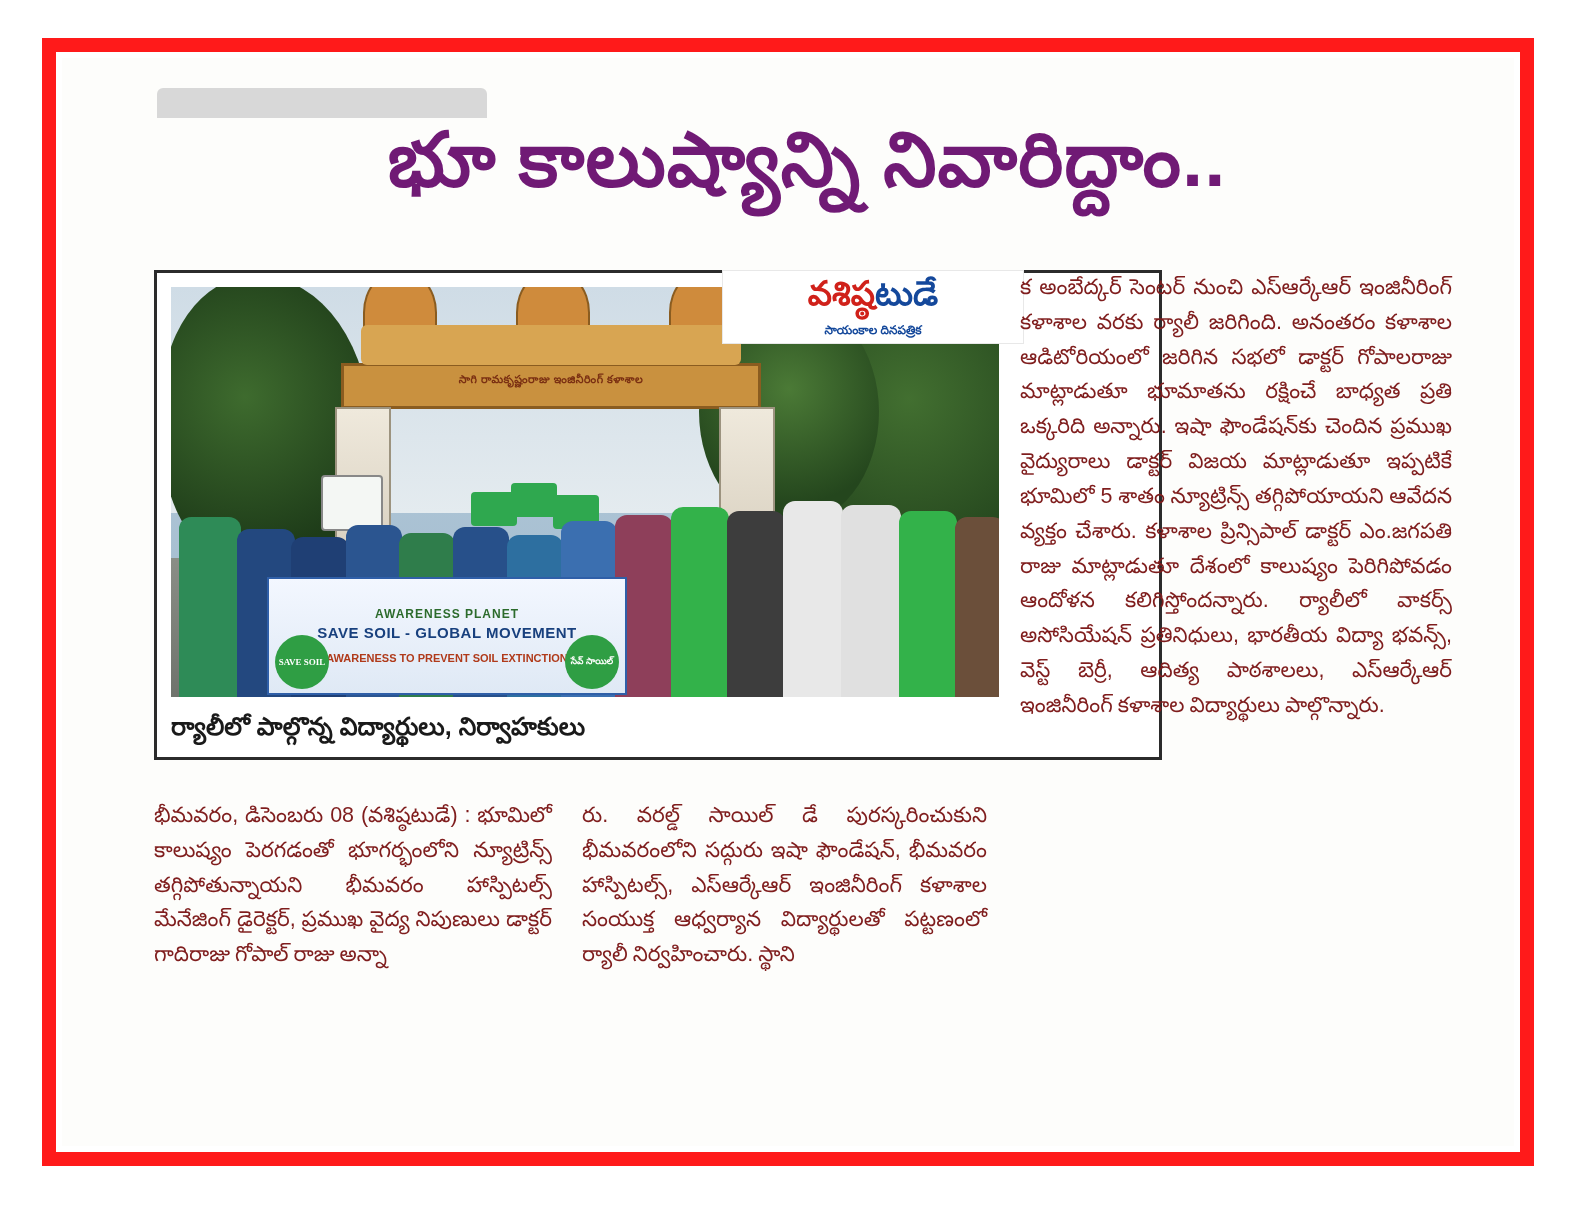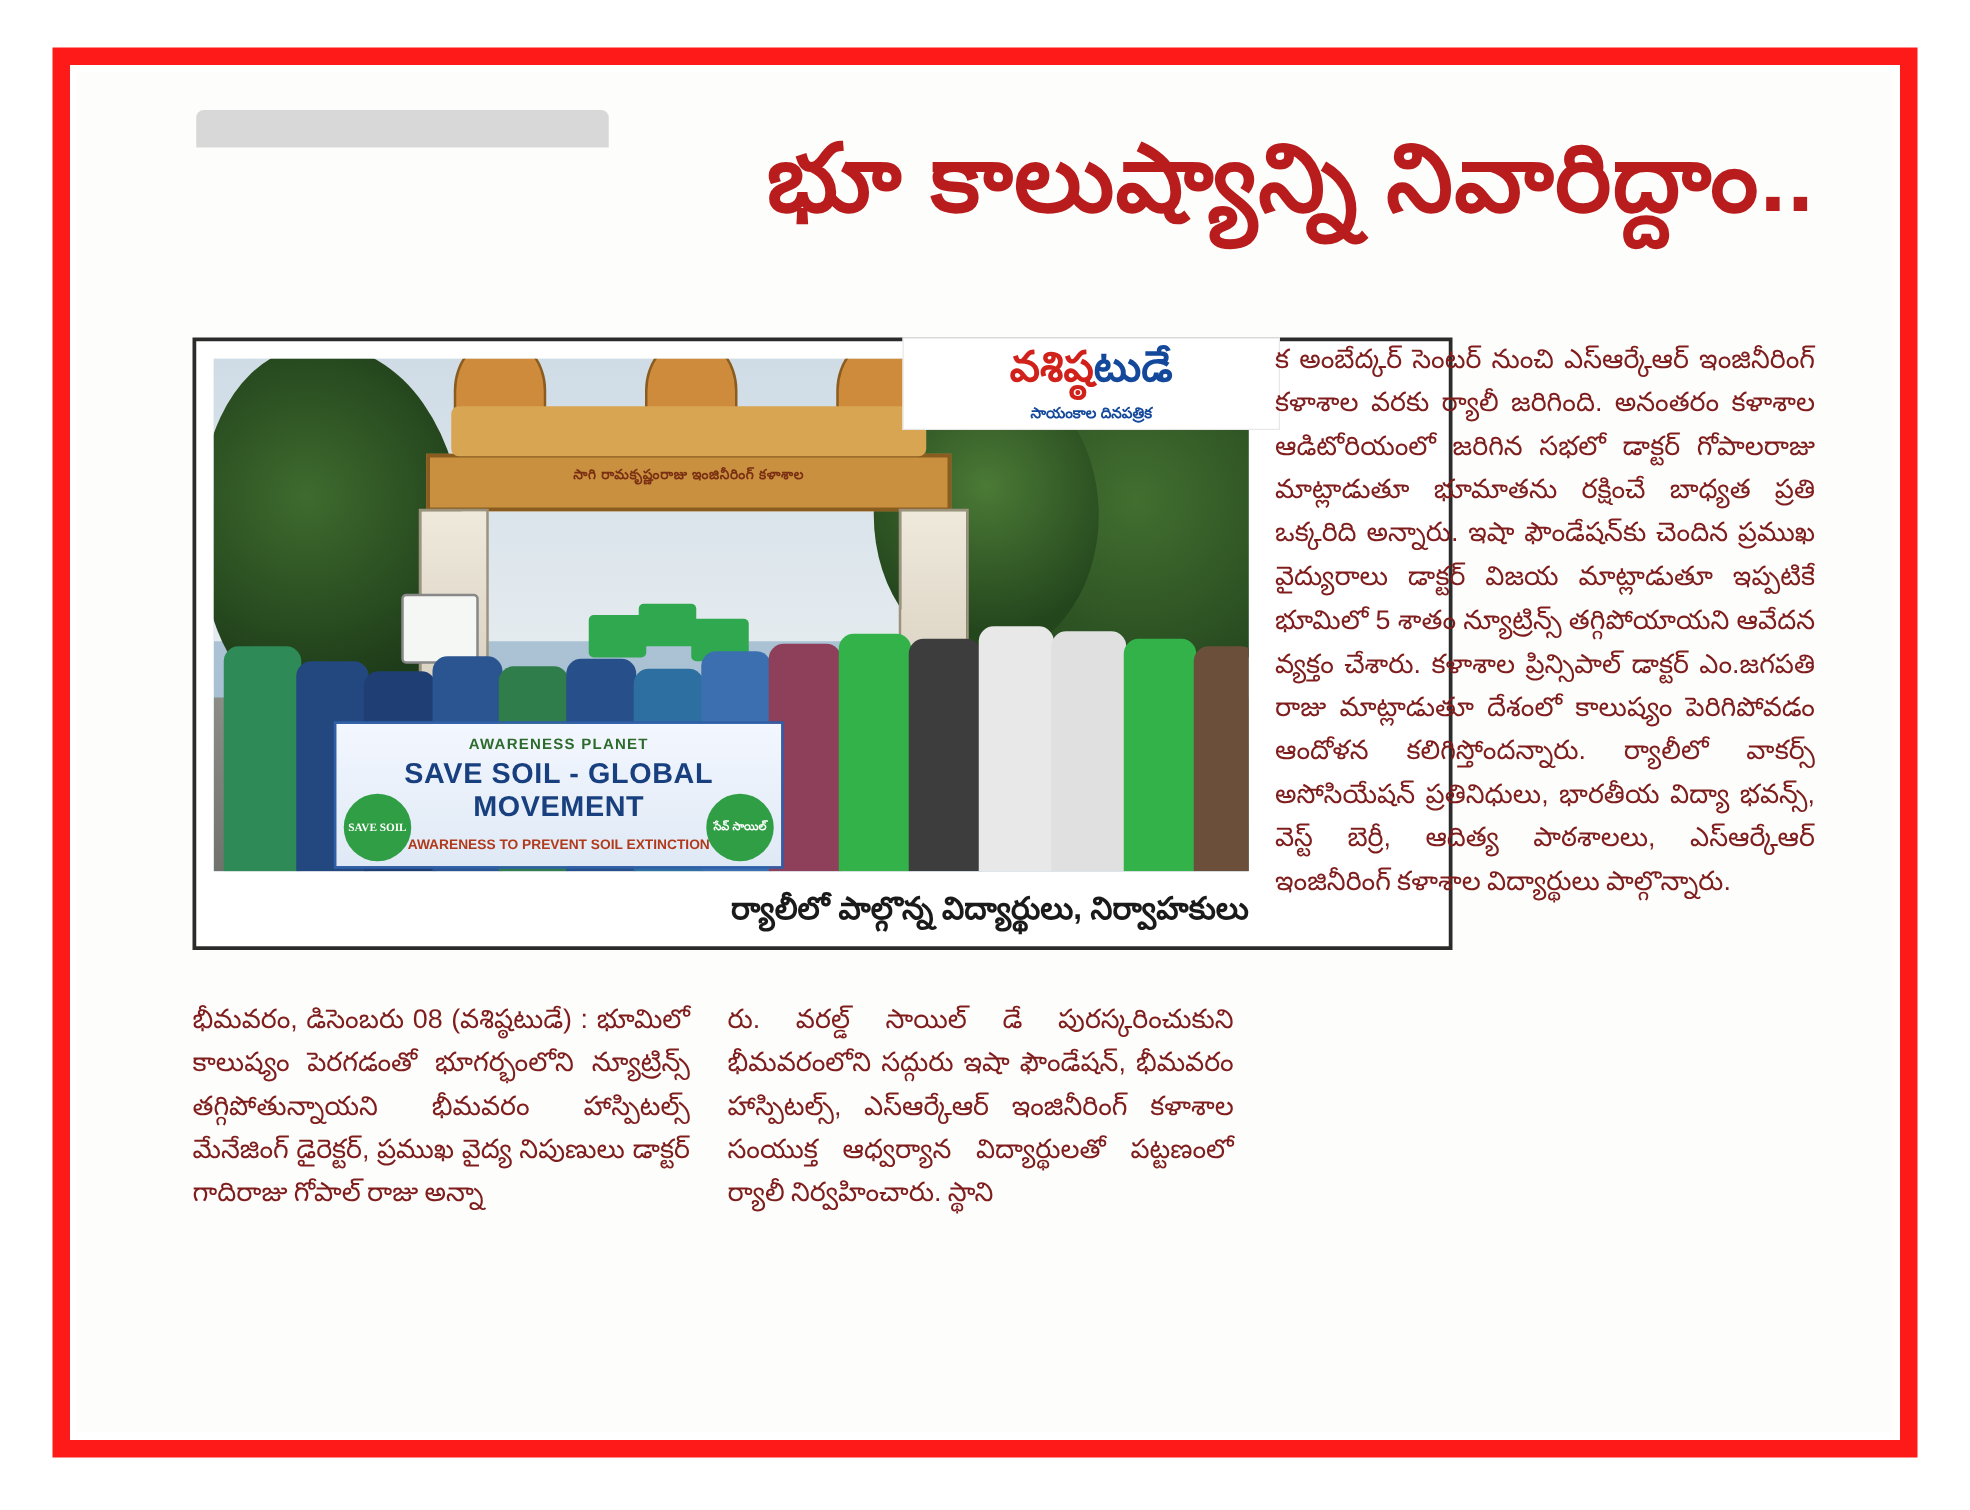--- a/index.html
+++ b/index.html
@@ -46,24 +46,24 @@
     left: 95px;
     top: 30px;
     width: 330px;
     height: 30px;
     background: #d8d8d8;
     border-radius: 6px 6px 0 0;
   }
   .headline {
     position: absolute;
     left: 100px;
-    top: 42px;
+    top: 58px;
     width: 1290px;
-    text-align: right;
-    color: #b91c1c;
+    text-align: center;
+    color: #701a75;
     font-family: "Liberation Sans", sans-serif;
     font-weight: bold;
     font-size: 76px;
     line-height: 1.15;
     letter-spacing: 1px;
     white-space: nowrap;
   }
   
   .photo-box {
     position: absolute;
@@ -99,32 +99,32 @@
   .ground { position:absolute; left:0; bottom:0; width:100%; height:34%; background: linear-gradient(#8a8e86,#6f736c); }
   .crowd { position:absolute; left:0; bottom:0; width:100%; height:62%; }
   .person { position:absolute; bottom:0; border-radius:12px 12px 0 0; }
   .banner {
     position:absolute; left:96px; bottom:2px; width:360px; height:118px;
     background: linear-gradient(#f3f7ff,#dfe9f5); border:2px solid #2f5fa8;
     display:flex; flex-direction:column; align-items:center; justify-content:center;
     color:#1b3f7a; text-align:center; padding:4px; box-sizing:border-box;
   }
   .banner .b1 { font-size:12px; font-weight:bold; color:#2c6b2c; letter-spacing:1px; }
-  .banner .b2 { font-size:23px; font-weight:bold; color:#18407e; letter-spacing:0.5px; margin-top:3px;}
+  .banner .b2 { font-size:15px; font-weight:bold; color:#18407e; letter-spacing:0.5px; margin-top:3px;}
   .banner .b3 { font-size:11px; font-weight:bold; color:#b03a1a; margin-top:10px; line-height:1.3;}
   .banner .circle { position:absolute; width:54px; height:54px; border-radius:50%; background:#2f9e44; color:#fff; font-size:9px; font-weight:bold; display:flex; align-items:center; justify-content:center; text-align:center; bottom:4px;}
   .circle-l { left:6px;font-family:Liberation Serif, serif; } .circle-r { right:6px; background:#3aa64a;}
   .flag { position:absolute; width:46px; height:34px; background:#2fa84f; border-radius:4px; }
   .sign-white { position:absolute; left:150px; top:188px; width:58px; height:52px; background:#f4f7f4; border:2px solid #888; border-radius:4px; }
   .photo-caption {
     position: absolute;
     left: 14px;
     bottom: 10px;
     width: 828px;
-    text-align: right;
+    text-align: left;
     font-size: 25px;
     font-weight: bold;
     color: #1a1a1a;
     font-family: "Liberation Sans", sans-serif;
   }
   
   .masthead {
     position: absolute;
     left: 660px;
     top: 212px;

